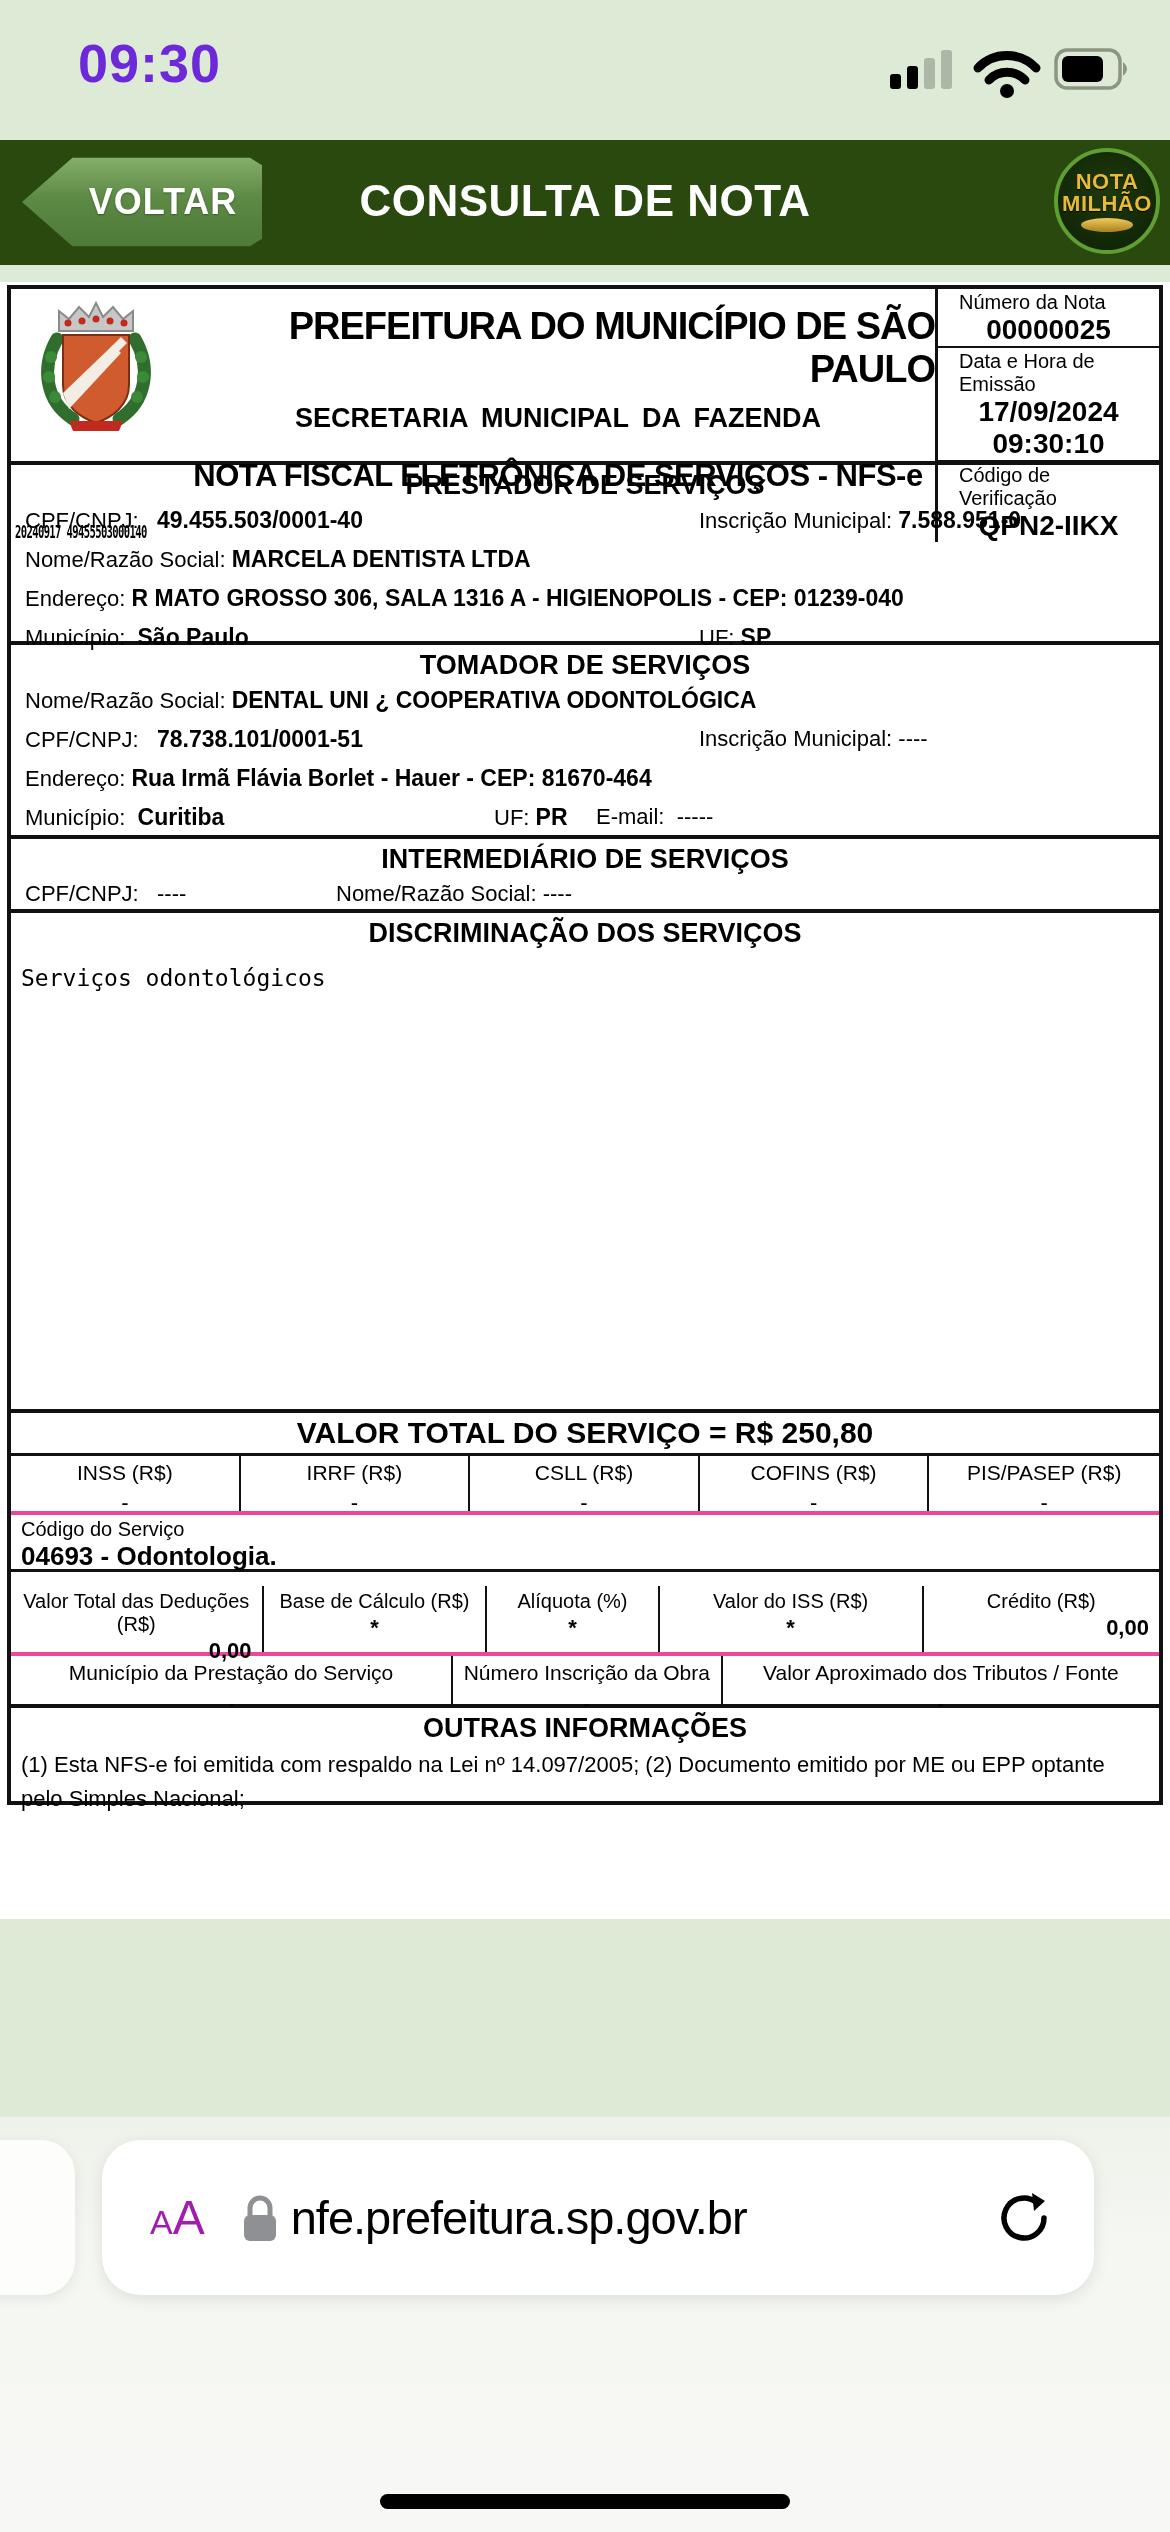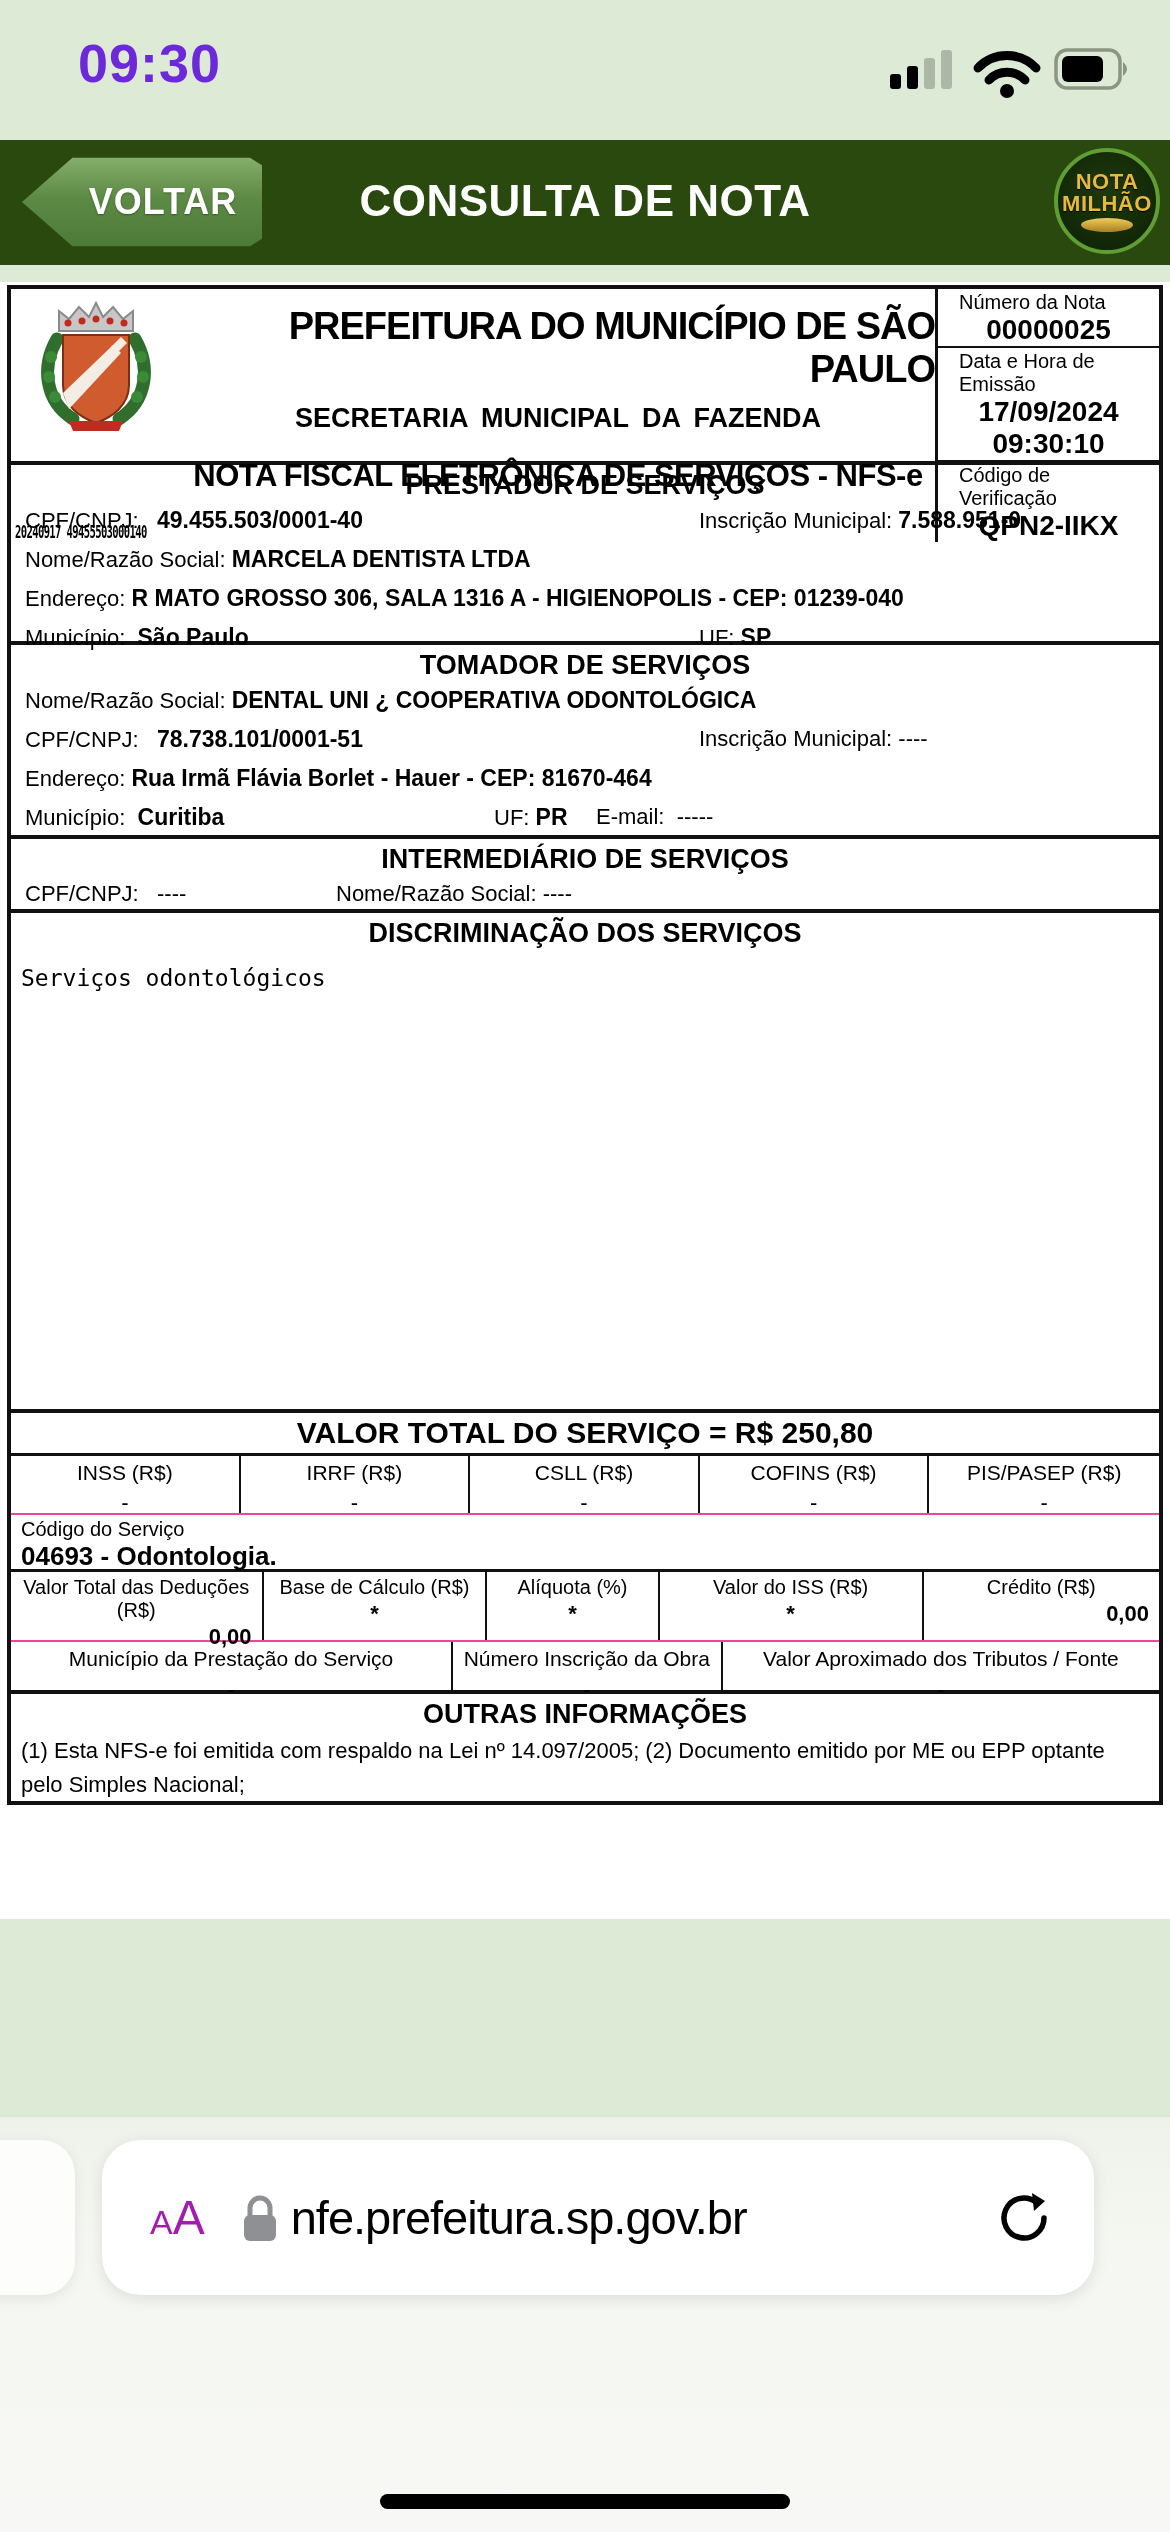--- a/index.html
+++ b/index.html
@@ -55,31 +55,31 @@
   .hr-cell:last-child { border-bottom:none; }
   .hr-lbl { font-size:20px;margin-left:15px; }
   .hr-val { font-size:28px; font-weight:bold; text-align:center; margin-top:0px; }
   
   .sec-prestador { height:180px; }
   .sec-tomador { height:194px; }
   .sec-intermediario { height:74px; }
   .sec-discriminacao { height:500px; }
   .disc-text { font-family:"DejaVu Sans Mono",monospace; font-size:23px; padding:16px 0 0 10px; }
   .valor-row { height:43px; border-bottom:3px solid #111; text-align:center; font-weight:bold; font-size:30px; line-height:40px; }
-  .cols { display:flex; border-bottom:2px solid #ec4899; }
+  .cols { display:flex; border-bottom:4px solid #ec4899; }
   .tax-table { height:59px; }
   .cell { border-right:2px solid #111; display:flex; flex-direction:column; }
   .cell:last-child { border-right:none; }
   .cell .c-lbl { text-align:center; font-size:21px; padding-top:5px; }
   .cell .c-val { text-align:center; font-size:22px; margin-top:5px; }
   .tax-table .cell { width:20%; }
   .codigo { height:57px; border-bottom:3px solid #111; padding-left:10px; }
   .codigo .c-l { font-size:20px; padding-top:3px; }
   .codigo .c-v { font-size:26px; font-weight:bold; }
-  .ded-table { height:70px; }
+  .ded-table { height:70px;margin-top:14px; }
   .ded-table .cell .c-lbl { font-size:20px; padding-top:4px; }
   .ded-table .cell .c-val { font-weight:bold; margin-top:2px; }
   .ded-table .cell:nth-child(1){ width:22%; } .ded-table .cell:nth-child(2){ width:19.5%; }
   .ded-table .cell:nth-child(3){ width:15%; } .ded-table .cell:nth-child(4){ width:23%; }
   .ded-table .cell:nth-child(5){ width:20.5%; }
   .ded-table .cell:nth-child(1) .c-val, .ded-table .cell:nth-child(5) .c-val { text-align:right; padding-right:10px; }
   .local-table { height:52px; border-bottom:4px solid #111; }
   .local-table .cell:nth-child(1){ width:38.5%; } .local-table .cell:nth-child(2){ width:23.5%; }
   .local-table .cell:nth-child(3){ width:38%; }
   .local-table .cell .c-val { margin-top:8px; font-size:20px; }

